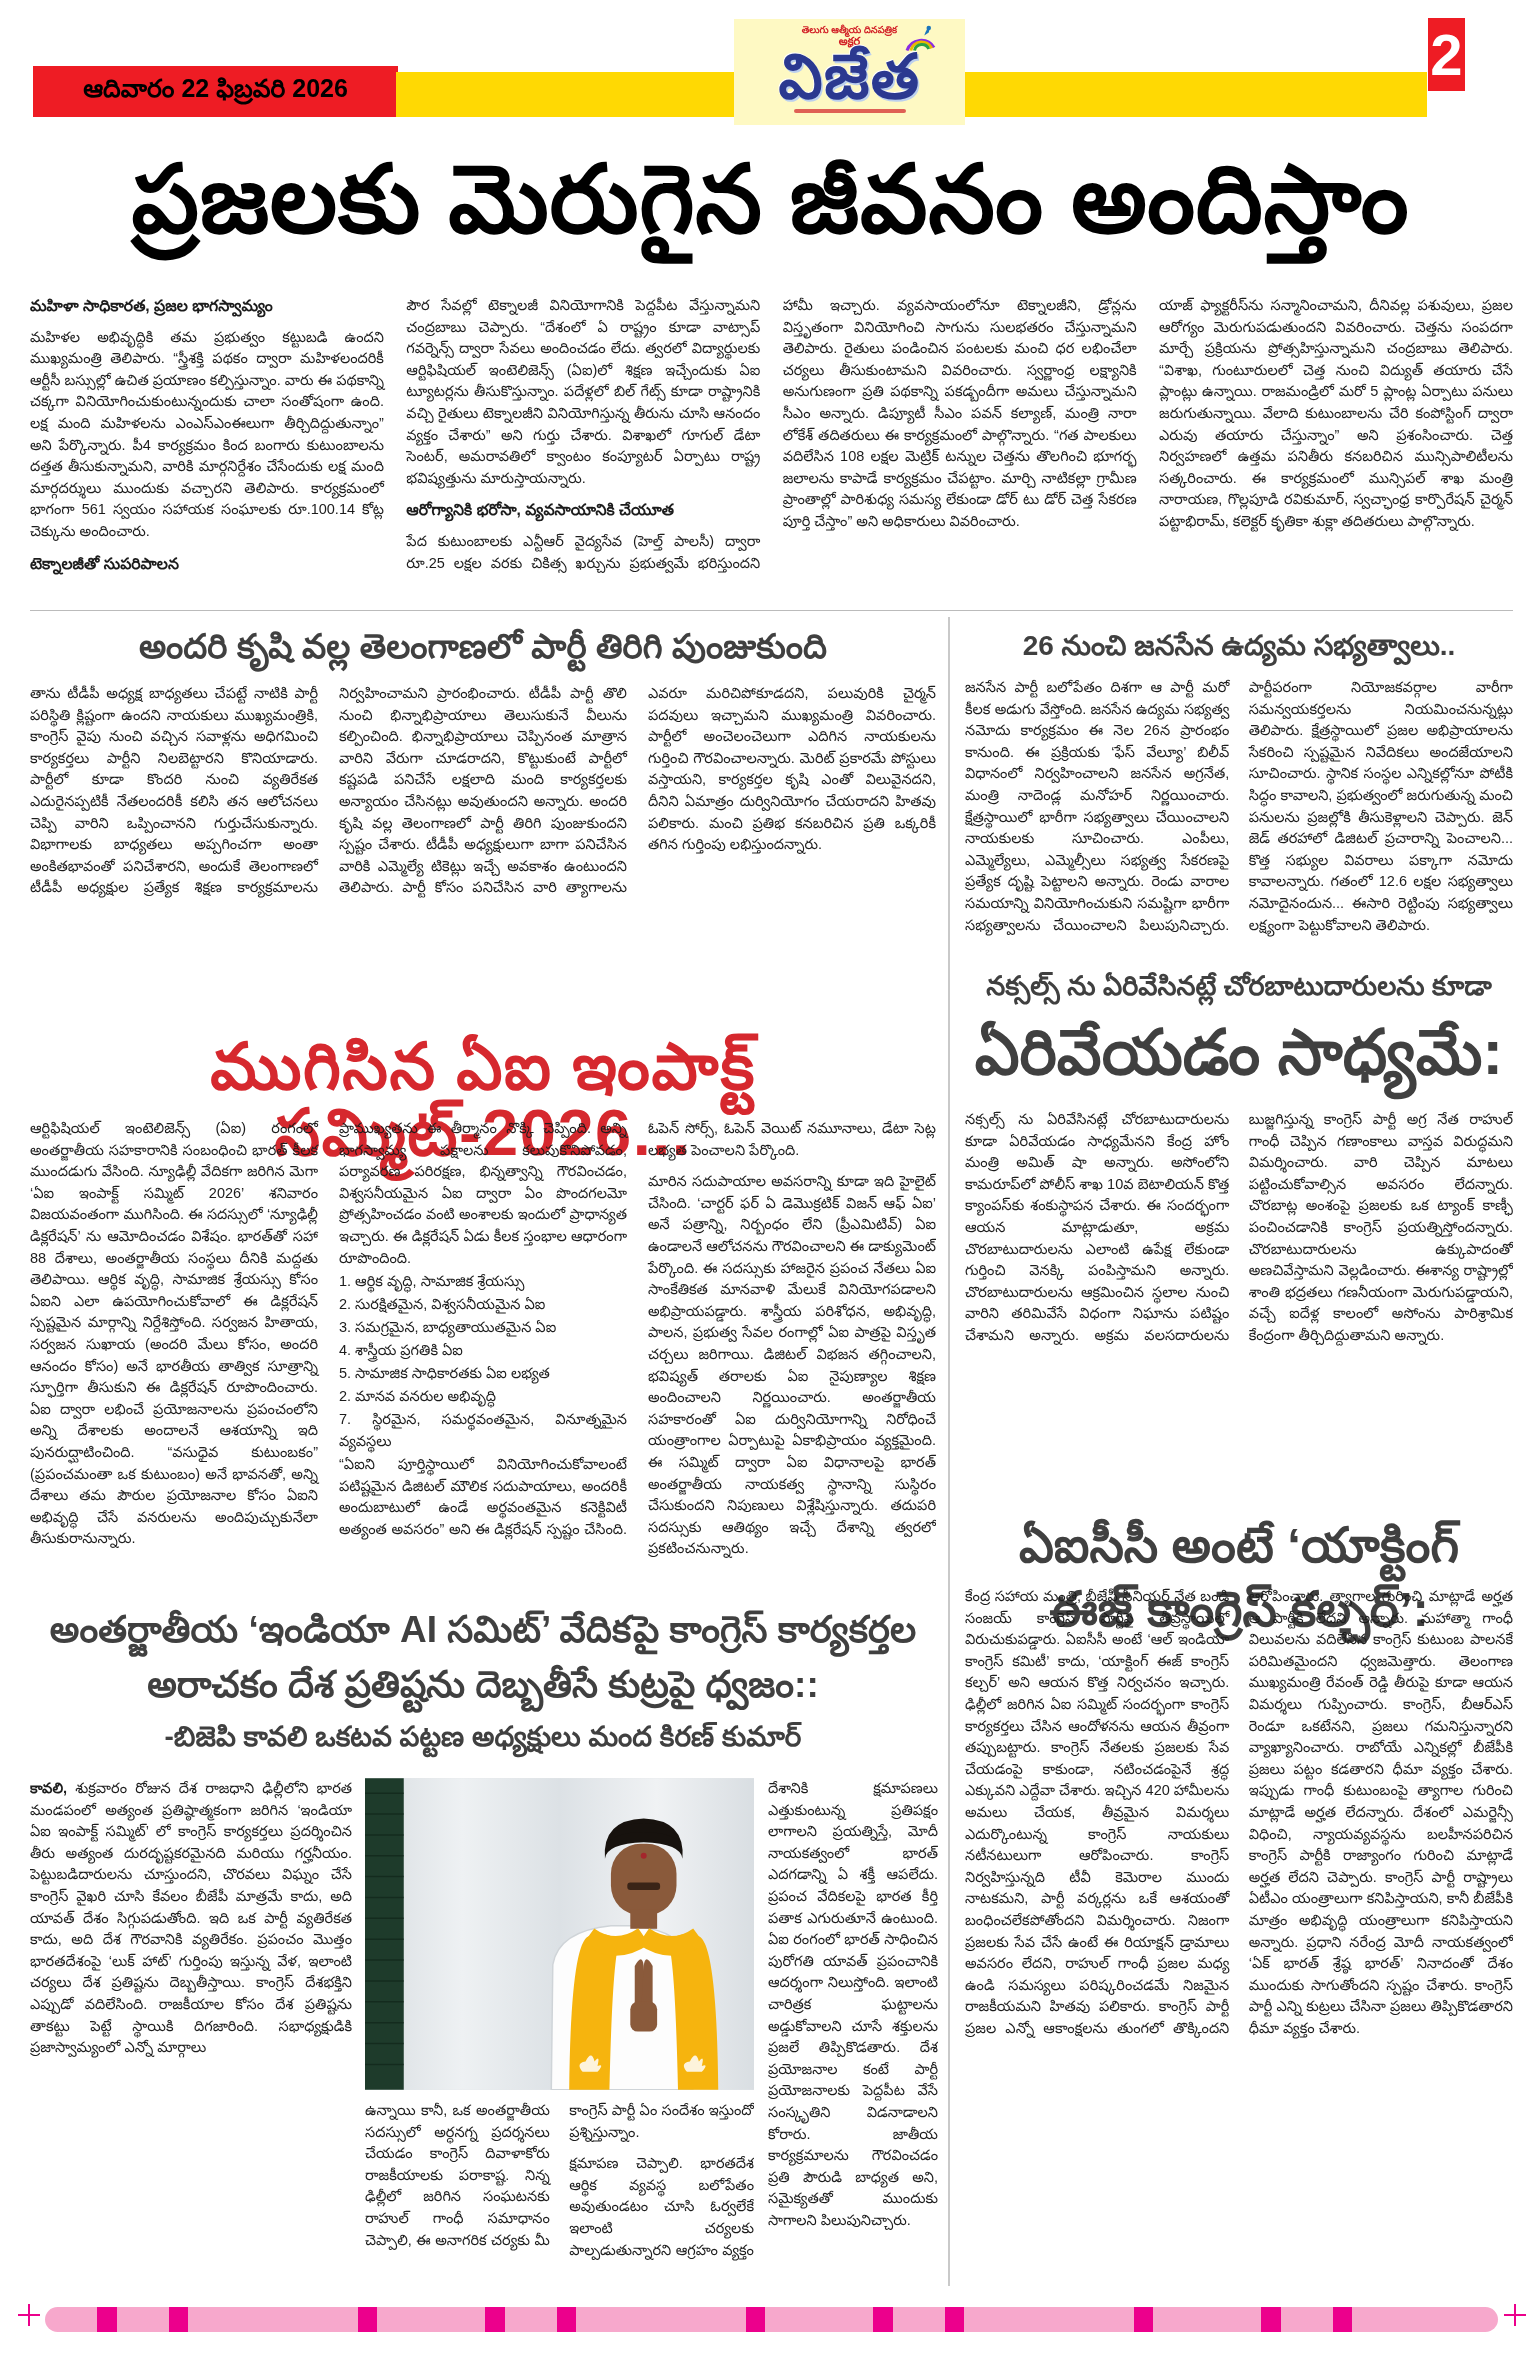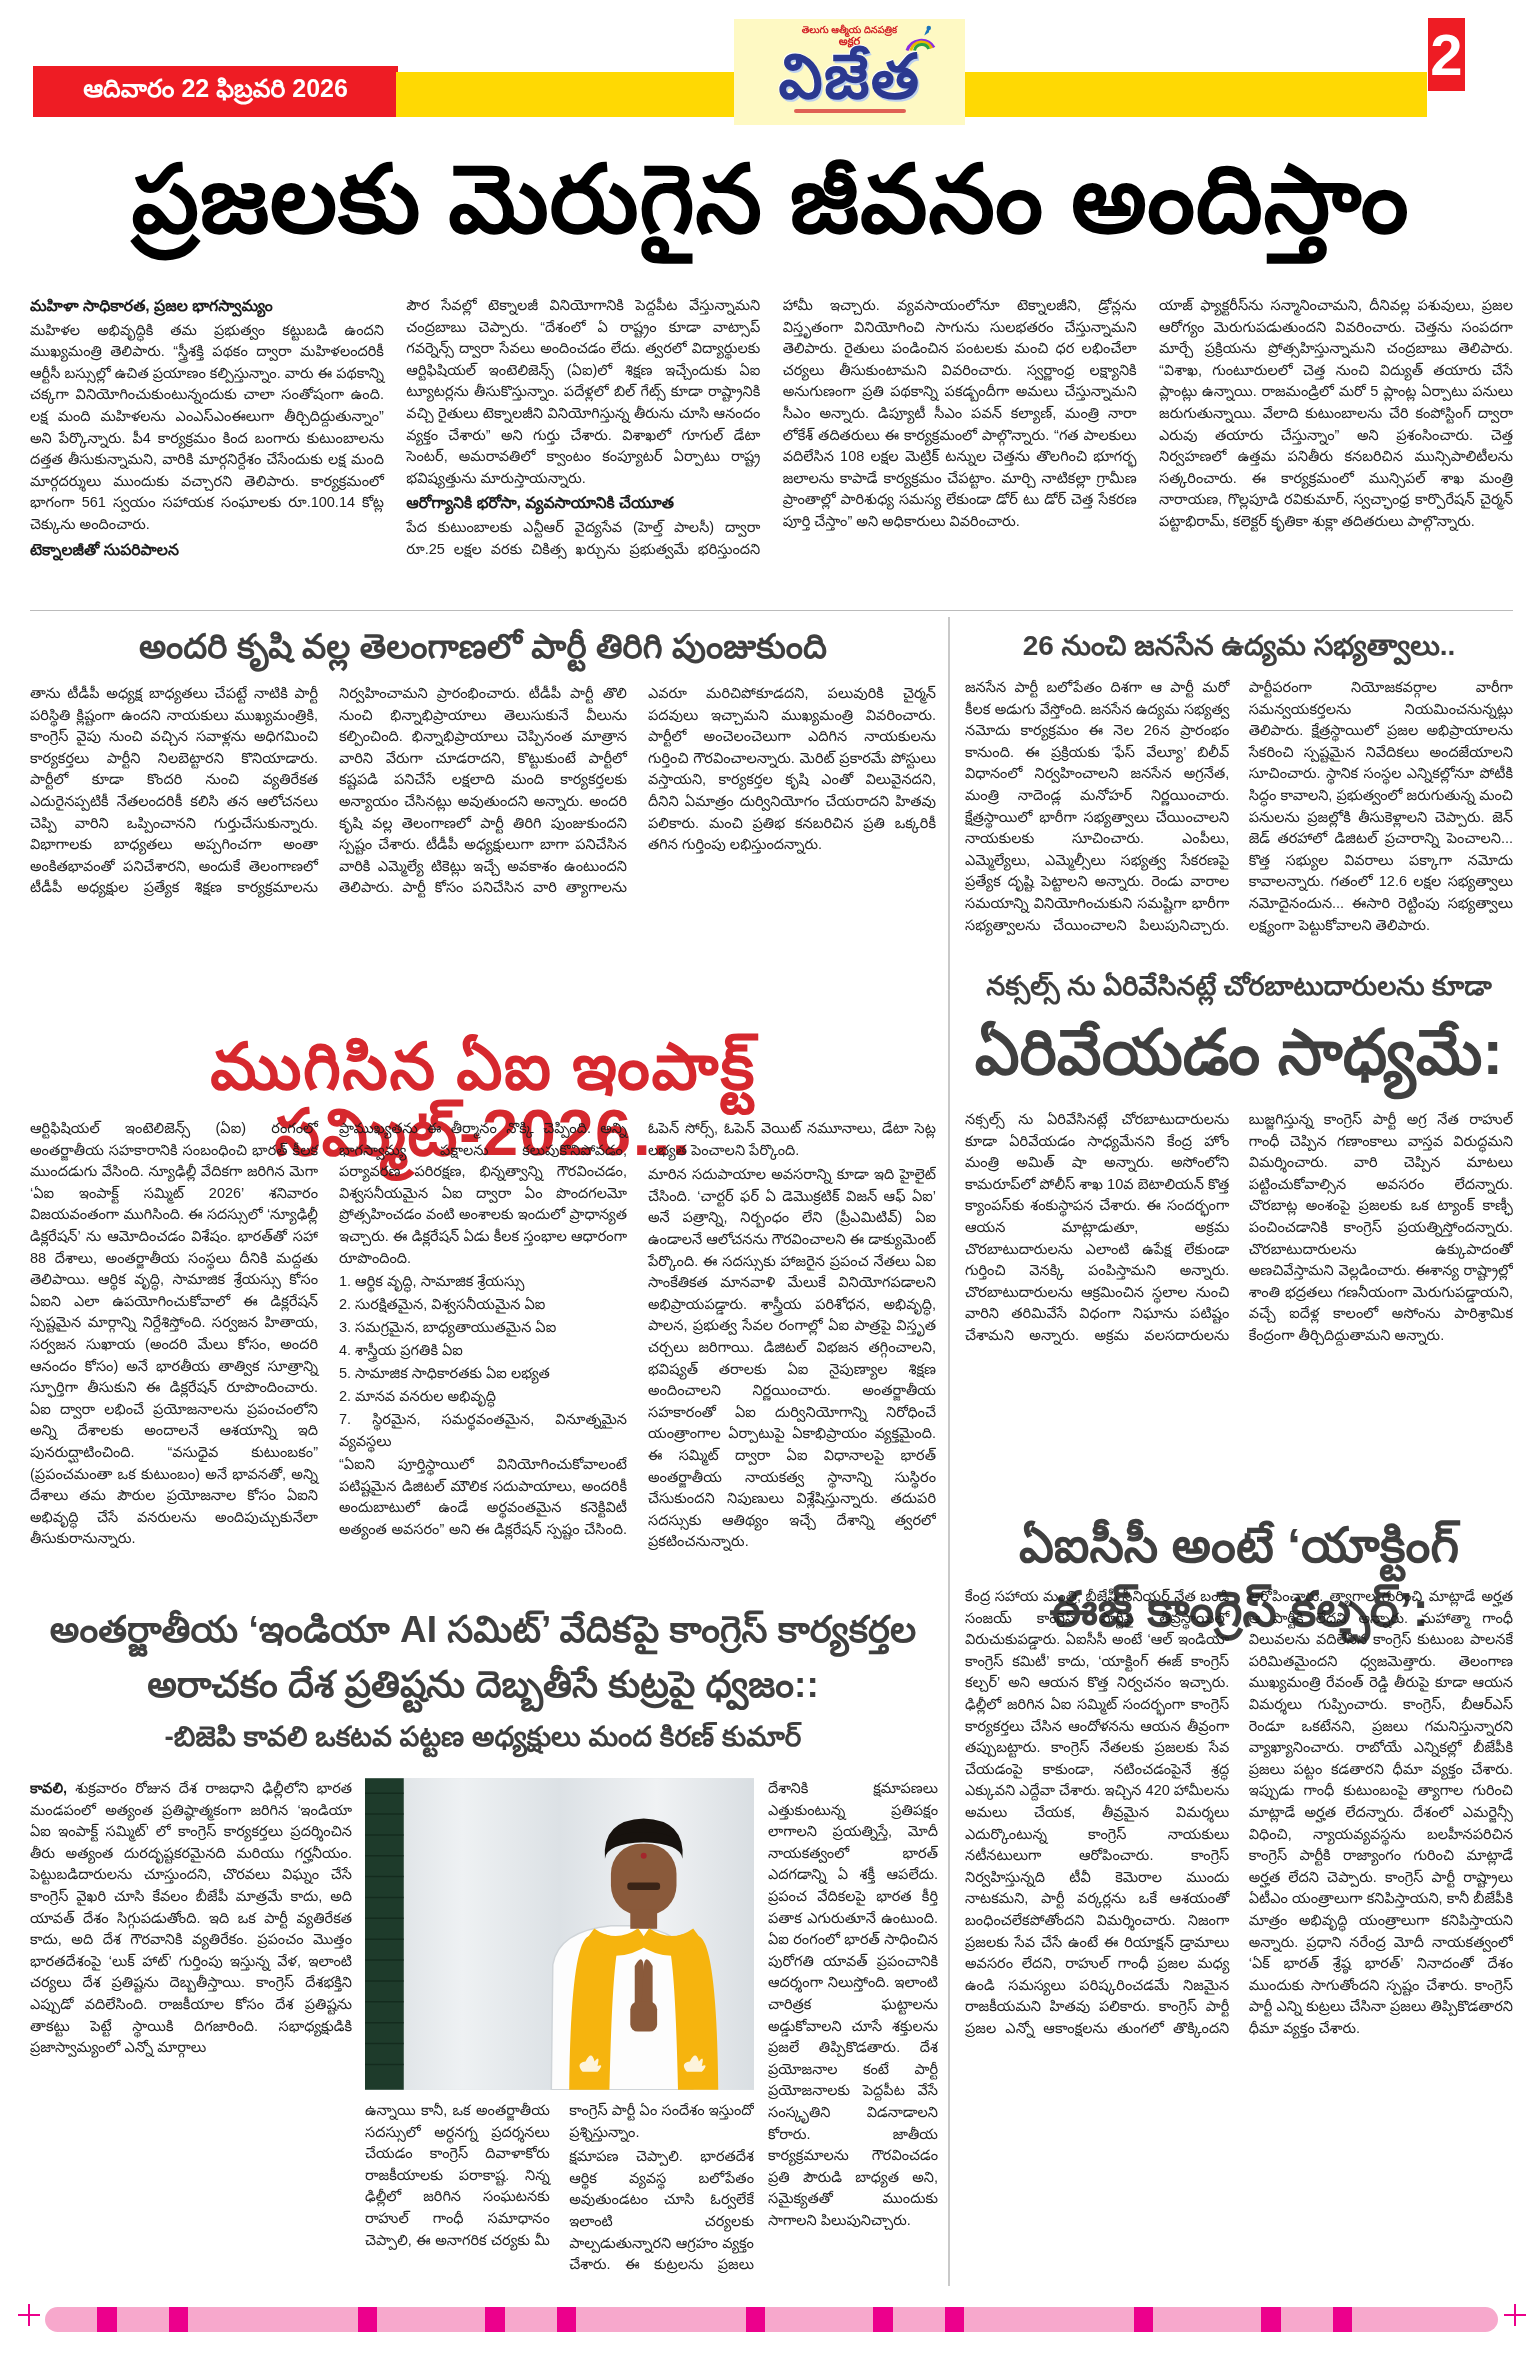--- a/index.html
+++ b/index.html
@@ -1,21 +1,21 @@
 <!DOCTYPE html>
 <html style="font-size:12px"><head>
 <meta charset="utf-8">
 <style>
   html,body{margin:0;padding:0;background:#888;}
   .page{position:relative;width:1541px;height:2377px;background:#ffffff;
         font-family:"Liberation Sans","DejaVu Sans",sans-serif;color:#111;overflow:hidden;}
 
   
   .date-box{position:absolute;left:33px;top:66px;width:365px;height:51px;background:#ee1c24;
-            display:flex;align-items:center;justify-content:center;color:#ffffff;font-weight:bold;font-size:25px;}
+            display:flex;align-items:center;justify-content:center;color:#000000;font-weight:bold;font-size:25px;}
   .yellow-bar{position:absolute;left:396px;top:72px;width:1031px;height:45px;background:#ffd903;}
   .masthead{position:absolute;left:734px;top:19.4px;width:231px;height:106px;background:#fef9c3;
             display:flex;flex-direction:column;align-items:center;justify-content:flex-start;z-index:3;}
   .masthead .tag-top{color:#d22027;font-size:9.7px;font-weight:bold;line-height:11.2px;margin-top:4.5px;}
   .masthead .tag-mid{color:#d22027;font-size:11.2px;font-weight:bold;line-height:12px;}
   .masthead .title{color:#2b3990;font-size:62px;font-weight:bold;line-height:60px;letter-spacing:1.5px;
                    text-shadow:1.5px 1.5px 0 #bcd0ee, -0.7px -0.7px 0 #ffffff;}
   .masthead .tag-bottom{width:112px;height:4.5px;background:#d22027;border-radius:2.2px;margin-top:1.5px;opacity:.7;}
   .peacock{position:absolute;right:28px;top:6px;}
   .page-num{position:absolute;left:1428px;top:18px;width:37px;height:73px;background:#ee1c24;z-index:2;
@@ -23,21 +23,21 @@
 
   
   .main-headline{position:absolute;left:22.4px;top:136px;width:1496px;text-align:center;color:#000;
                  font-weight:bold;font-size:95px;line-height:127px;letter-spacing:0.7px;white-space:nowrap;}
   .h-black-lg{font-weight:bold;color:#404040;text-align:center;}
   .h-red{font-weight:bold;color:#d6282e;text-align:center;}
 
   
   .body-text{font-size:14.5px;line-height:21.6px;text-align:justify;color:#1c1c1c;}
   .body-text p{margin:0 0 0 0;text-indent:0;}
-  .body-text p + p{margin-top:3px;}
+  .body-text p + p{margin-top:10px;}
   .subhead{font-weight:bold;font-size:15.7px;margin:4.5px 0 3px 0;}
   .cols-4{column-count:4;column-gap:22.4px;}
   .cols-3{column-count:3;column-gap:21px;}
   .cols-2{column-count:2;column-gap:19.4px;}
   .clip{overflow:hidden;}
   .list-block div{margin:1.5px 0;}
 
   
   .abs{position:absolute;}
 

